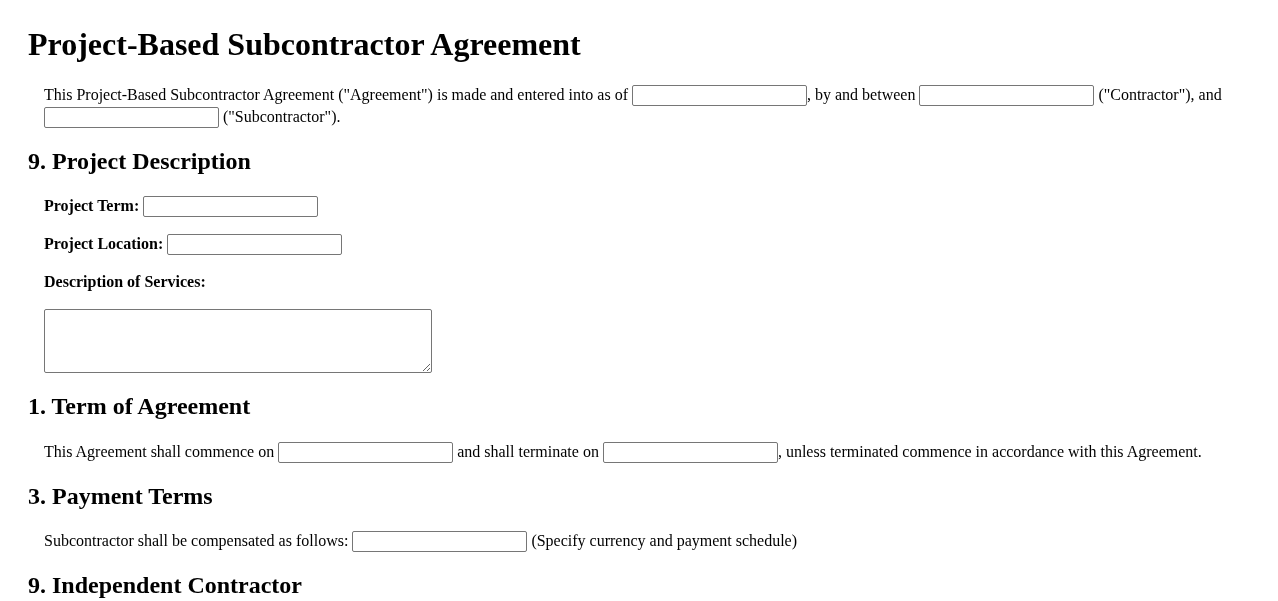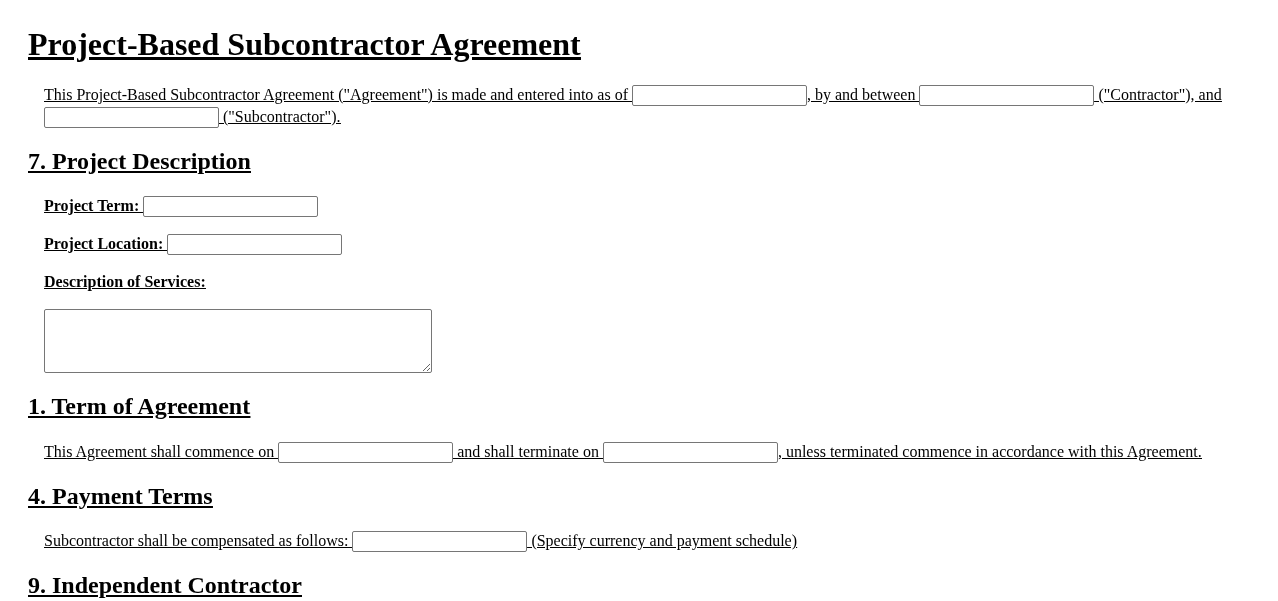--- a/index.html
+++ b/index.html
@@ -1,15 +1,15 @@
 <!DOCTYPE html>
 <html><head>
 <meta charset="utf-8">
 <style>
-  * { box-sizing: border-box; text-decoration: underline; }
+  * { box-sizing: border-box; }
   html, body { margin: 0; }
   body {
     width: 1278px;
     height: 601px;
     overflow: hidden;
     background: #ffffff;
     color: #000000;
     font-family: "Liberation Serif", serif;
     font-size: 16px;
     padding: 26px 28px 0 28px;
@@ -59,21 +59,21 @@
 
 <p>
   <span>This Project-Based Subcontractor Agreement ("Agreement") is made and entered into as of</span>
   <input type="text" value="" style=""><span>, by and between</span>
   <input type="text" value="" style="">
   <span>("Contractor"), and</span>
   <input type="text" value="" style="">
   <span>("Subcontractor").</span>
 </p>
 
-<h2>7. Project Description</h2>
+<h2>9. Project Description</h2>
 
 <p>
   <span class="label">Project Term:</span>
   <input type="text" value="" style="">
 </p>
 
 <p>
   <span class="label">Project Location:</span>
   <input type="text" value="" style="">
 </p>
@@ -88,21 +88,21 @@
 
 <h2>1. Term of Agreement</h2>
 
 <p>
   <span>This Agreement shall commence on</span>
   <input type="text" value="" style="">
   <span>and shall terminate on</span>
   <input type="text" value="" style=""><span>, unless terminated commence in accordance with this Agreement.</span>
 </p>
 
-<h2>4. Payment Terms</h2>
+<h2>3. Payment Terms</h2>
 
 <p>
   <span>Subcontractor shall be compensated as follows:</span>
   <input type="text" value="" style="">
   <span>(Specify currency and payment schedule)</span>
 </p>
 
 <h2>9. Independent Contractor</h2>
 
 </body></html>

